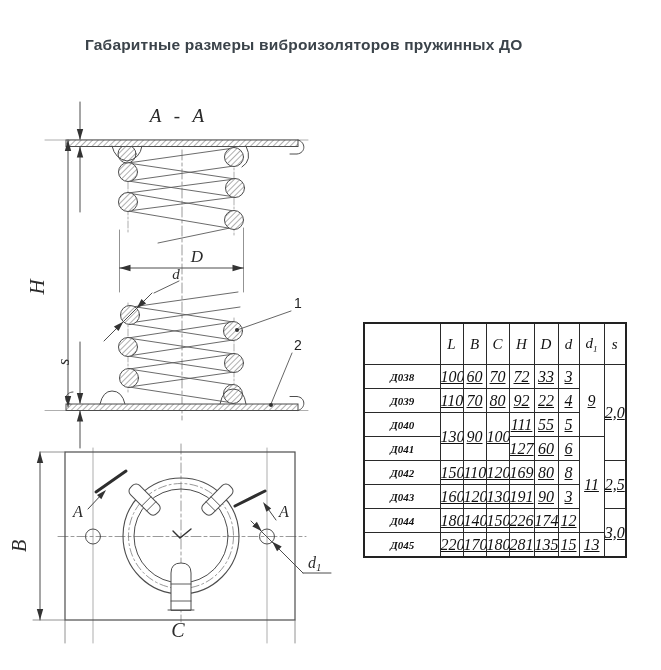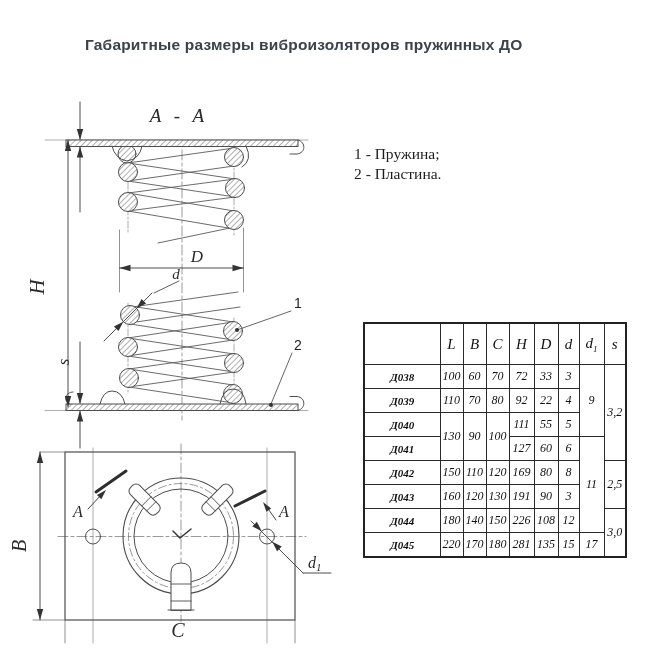--- a/index.html
+++ b/index.html
@@ -13,36 +13,32 @@
   .dim{font-family:"Liberation Serif",serif;font-style:italic;fill:#2b2b2b;}
   .callout{font-family:"Liberation Sans",sans-serif;fill:#222;}
   .tblwrap{position:absolute;left:363px;top:322px;}
   table.spec{border-collapse:collapse;table-layout:fixed;width:262px;background:#fff;
              font-family:"Liberation Serif",serif;color:#111;}
   table.spec{border:2px solid #222;}
   table.spec th,table.spec td{border:1px solid #2a2a2a;text-align:center;vertical-align:middle;
              padding:0;font-style:italic;overflow:hidden;}
   table.spec thead th{height:40px;font-size:15px;font-weight:normal;}
   table.spec tbody th{font-size:11px;font-weight:bold;height:23px;}
-  table.spec tbody td{font-size:12px;height:23px;}
+  table.spec tbody td{font-size:16px;height:23px;text-decoration:underline;}
   col.c-name{width:76px}col.c-L{width:23px}col.c-B{width:23px}col.c-C{width:23px}
   col.c-H{width:25px}col.c-D{width:24px}col.c-d{width:21px}col.c-d1{width:25px}col.c-s{width:22px}
   sub{font-size:9px;}
 </style>
 </head>
 <body>
 
 <div class="page">
 
   <h1 class="title">Габаритные размеры виброизоляторов пружинных ДО</h1>
 
-  <div class="legend">
-    <div>1 - Пружина;</div>
-    <div>2 - Пластина.</div>
-  </div>
 
   <svg class="drawing" width="360" height="585" viewBox="0 85 360 585" xmlns="http://www.w3.org/2000/svg">
     <defs>
       <pattern id="h45" patternUnits="userSpaceOnUse" width="4" height="4" patternTransform="rotate(45)">
         <rect width="4" height="4" fill="#ffffff"></rect>
         <line x1="0" y1="0" x2="0" y2="4" stroke="#5f5f5f" stroke-width="1"></line>
       </pattern>
     </defs>
 
     <g stroke-linecap="round">
@@ -269,21 +265,21 @@
       <tbody>
           <tr>
             <th>Д038</th>
             <td>100</td>
             <td>60</td>
             <td>70</td>
             <td>72</td>
             <td>33</td>
             <td>3</td>
             <td rowspan="3">9</td>
-            <td rowspan="4">3,2</td>
+            <td rowspan="4">2,0</td>
           </tr>
           <tr>
             <th>Д039</th>
             <td>110</td>
             <td>70</td>
             <td>80</td>
             <td>92</td>
             <td>22</td>
             <td>4</td>
           </tr>
@@ -321,31 +317,31 @@
             <td>191</td>
             <td>90</td>
             <td>3</td>
           </tr>
           <tr>
             <th>Д044</th>
             <td>180</td>
             <td>140</td>
             <td>150</td>
             <td>226</td>
-            <td>108</td>
+            <td>174</td>
             <td>12</td>
             <td rowspan="2">3,0</td>
           </tr>
           <tr>
             <th>Д045</th>
             <td>220</td>
             <td>170</td>
             <td>180</td>
             <td>281</td>
             <td>135</td>
             <td>15</td>
-            <td>17</td>
+            <td>13</td>
           </tr>
         </tbody>
     </table>
   </div>
 
 </div>
 
 </body></html>

